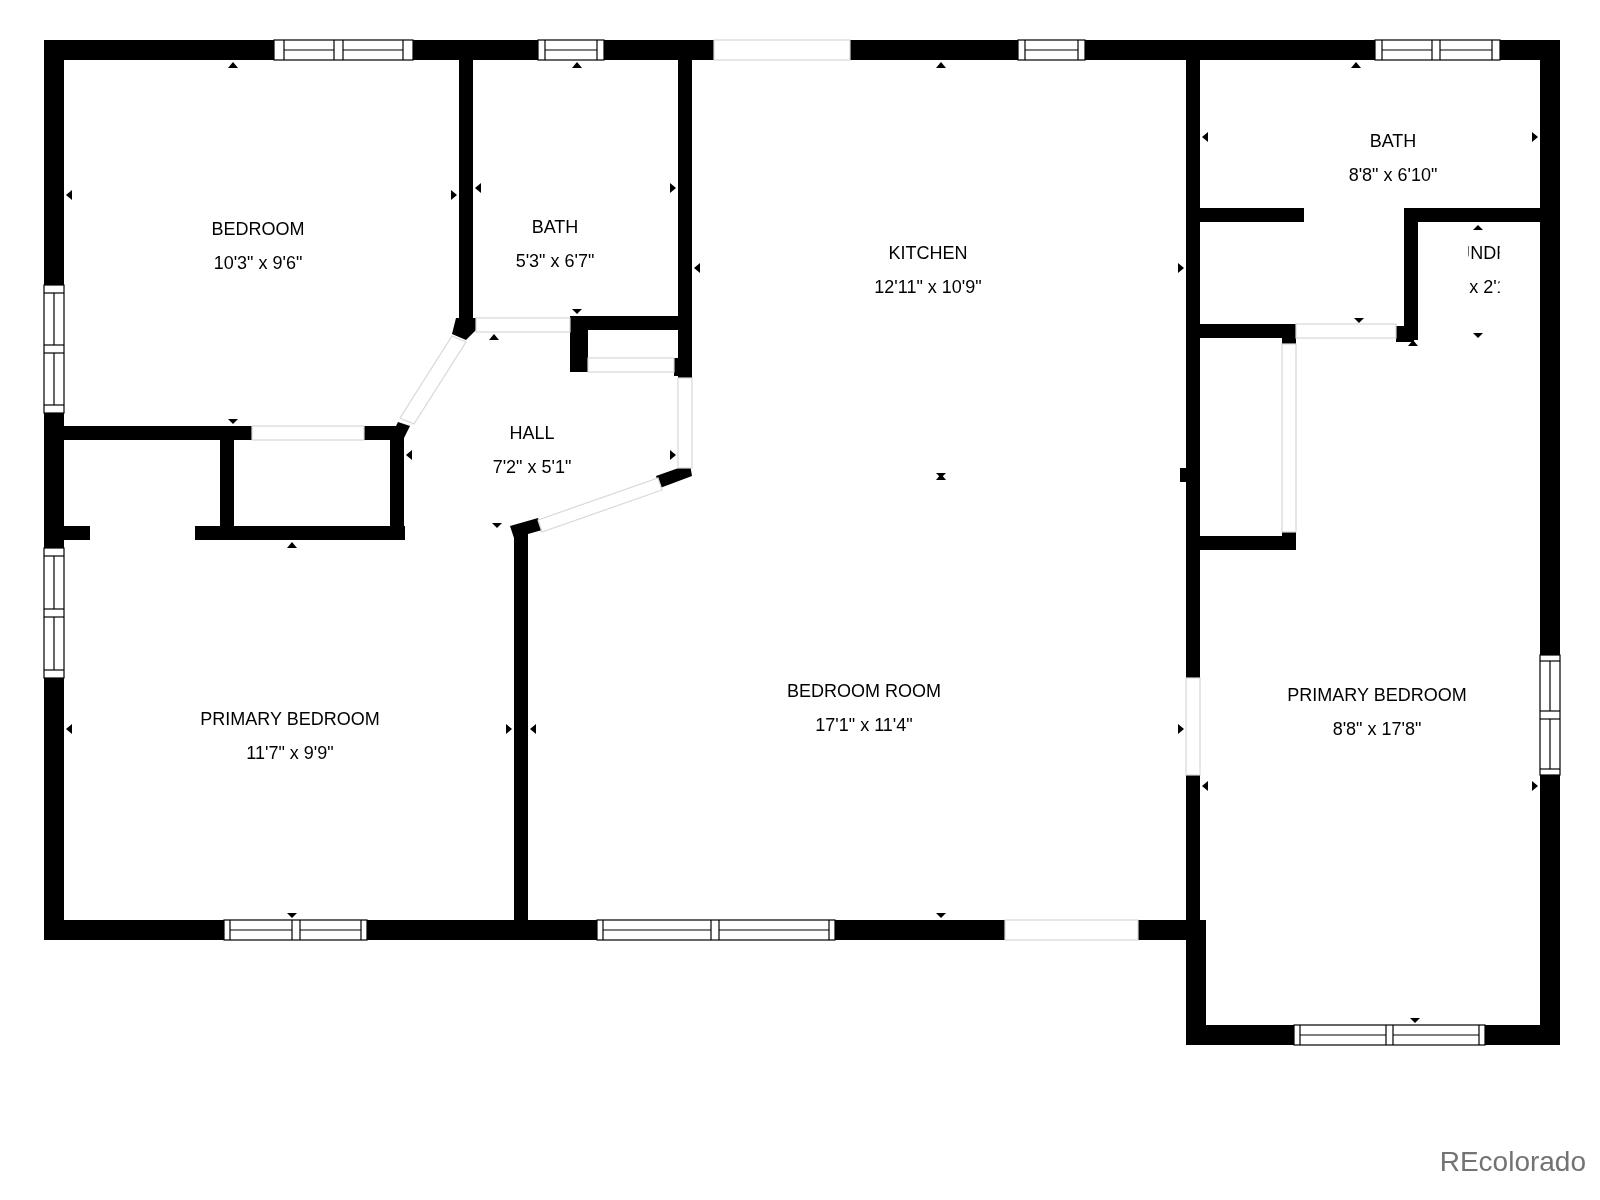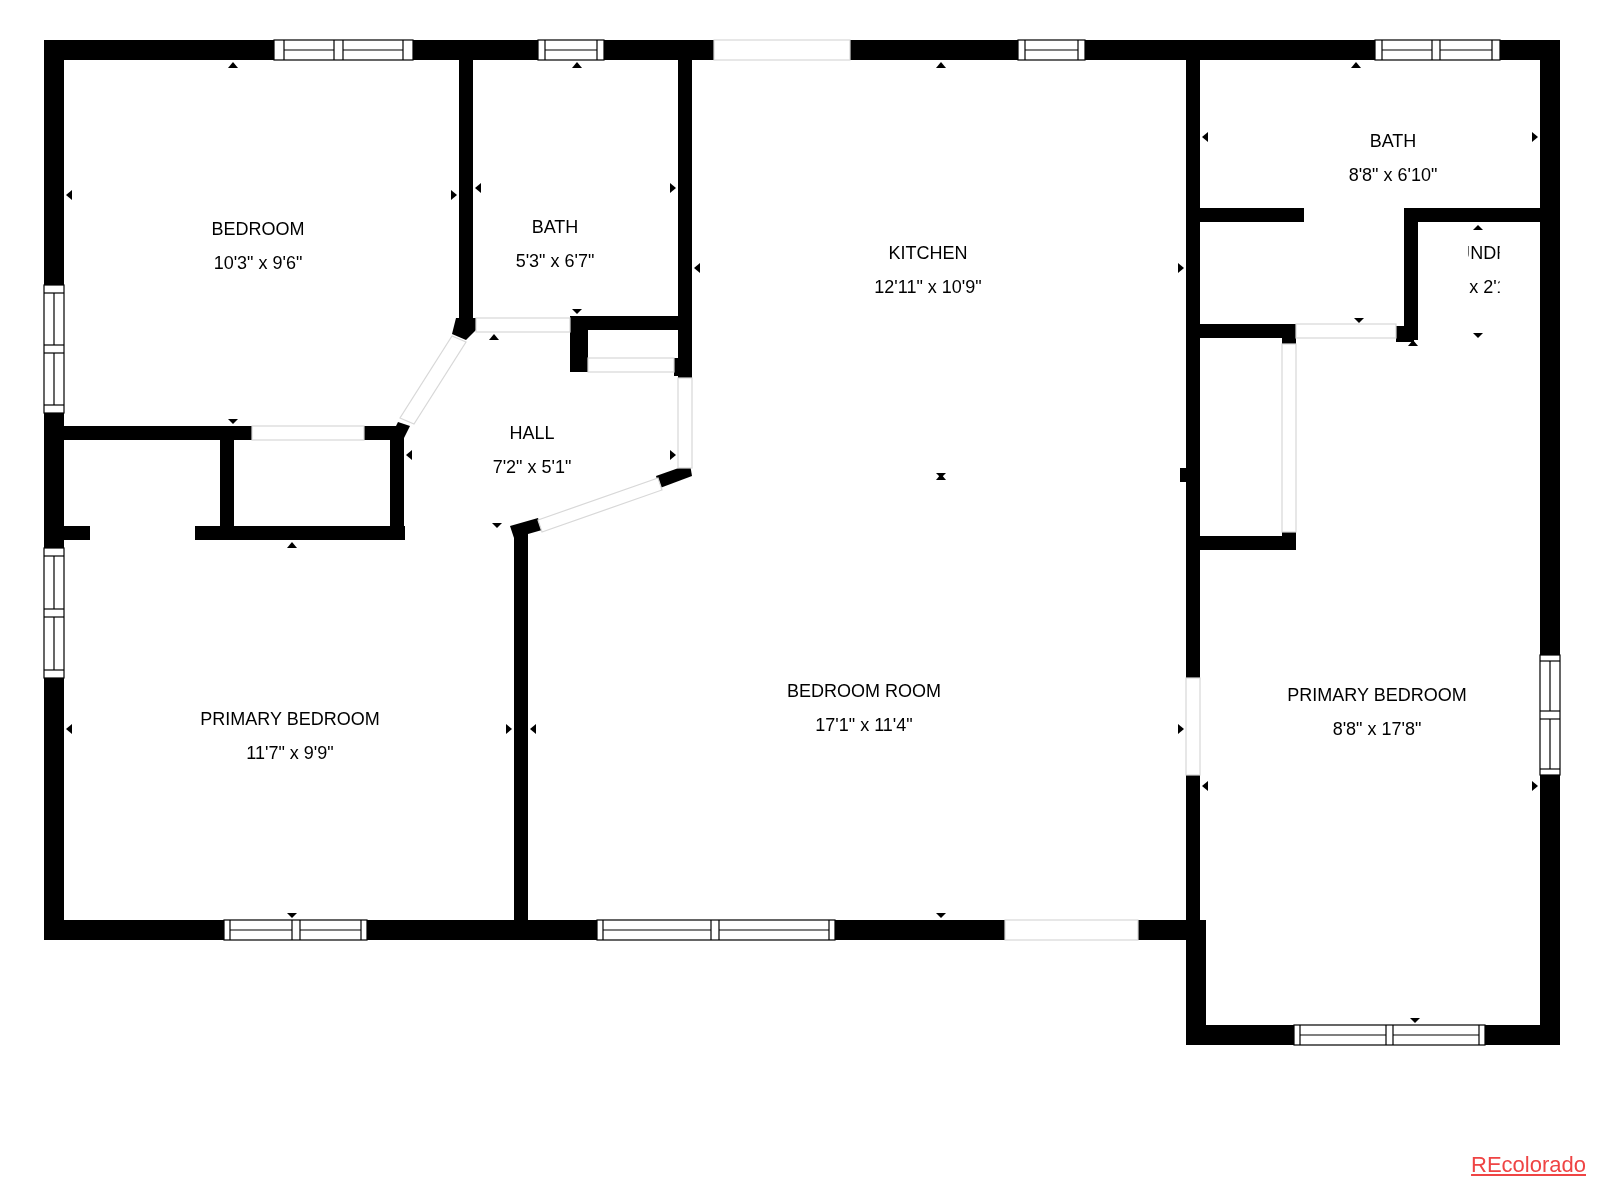--- a/index.html
+++ b/index.html
@@ -8,22 +8,22 @@
   #plan { position: absolute; left: 0; top: 0; width: 1600px; height: 1200px; }
   .wall { fill: #000000; }
   .win-frame { fill: #ffffff; stroke: #000000; stroke-width: 1.2; }
   .win-line { stroke: #000000; stroke-width: 1.2; fill: none; }
   .opening { fill: #ffffff; stroke: #d8d8d8; stroke-width: 1.2; }
   .marker { fill: #000000; }
   .room-label { position: absolute; text-align: center; color: #000000;
                 font-size: 18px; line-height: 34px; white-space: nowrap;
                 transform: translateX(-50%); }
   .room-label .name, .room-label .dims { display: block; }
-  .watermark { position: absolute; right: 14px; bottom: 22px; color: #ef4444;
-               font-size: 22px; text-decoration: underline; }
+  .watermark { position: absolute; right: 14px; bottom: 22px; color: #737373;
+               font-size: 28px; }
 </style>
 </head>
 <body>
 
 <svg id="plan" viewBox="0 0 1600 1200" xmlns="http://www.w3.org/2000/svg">
 
   <g>
 
     <rect class="wall" x="44" y="40" width="230" height="20"></rect>
     <rect class="wall" x="413" y="40" width="125" height="20"></rect>

